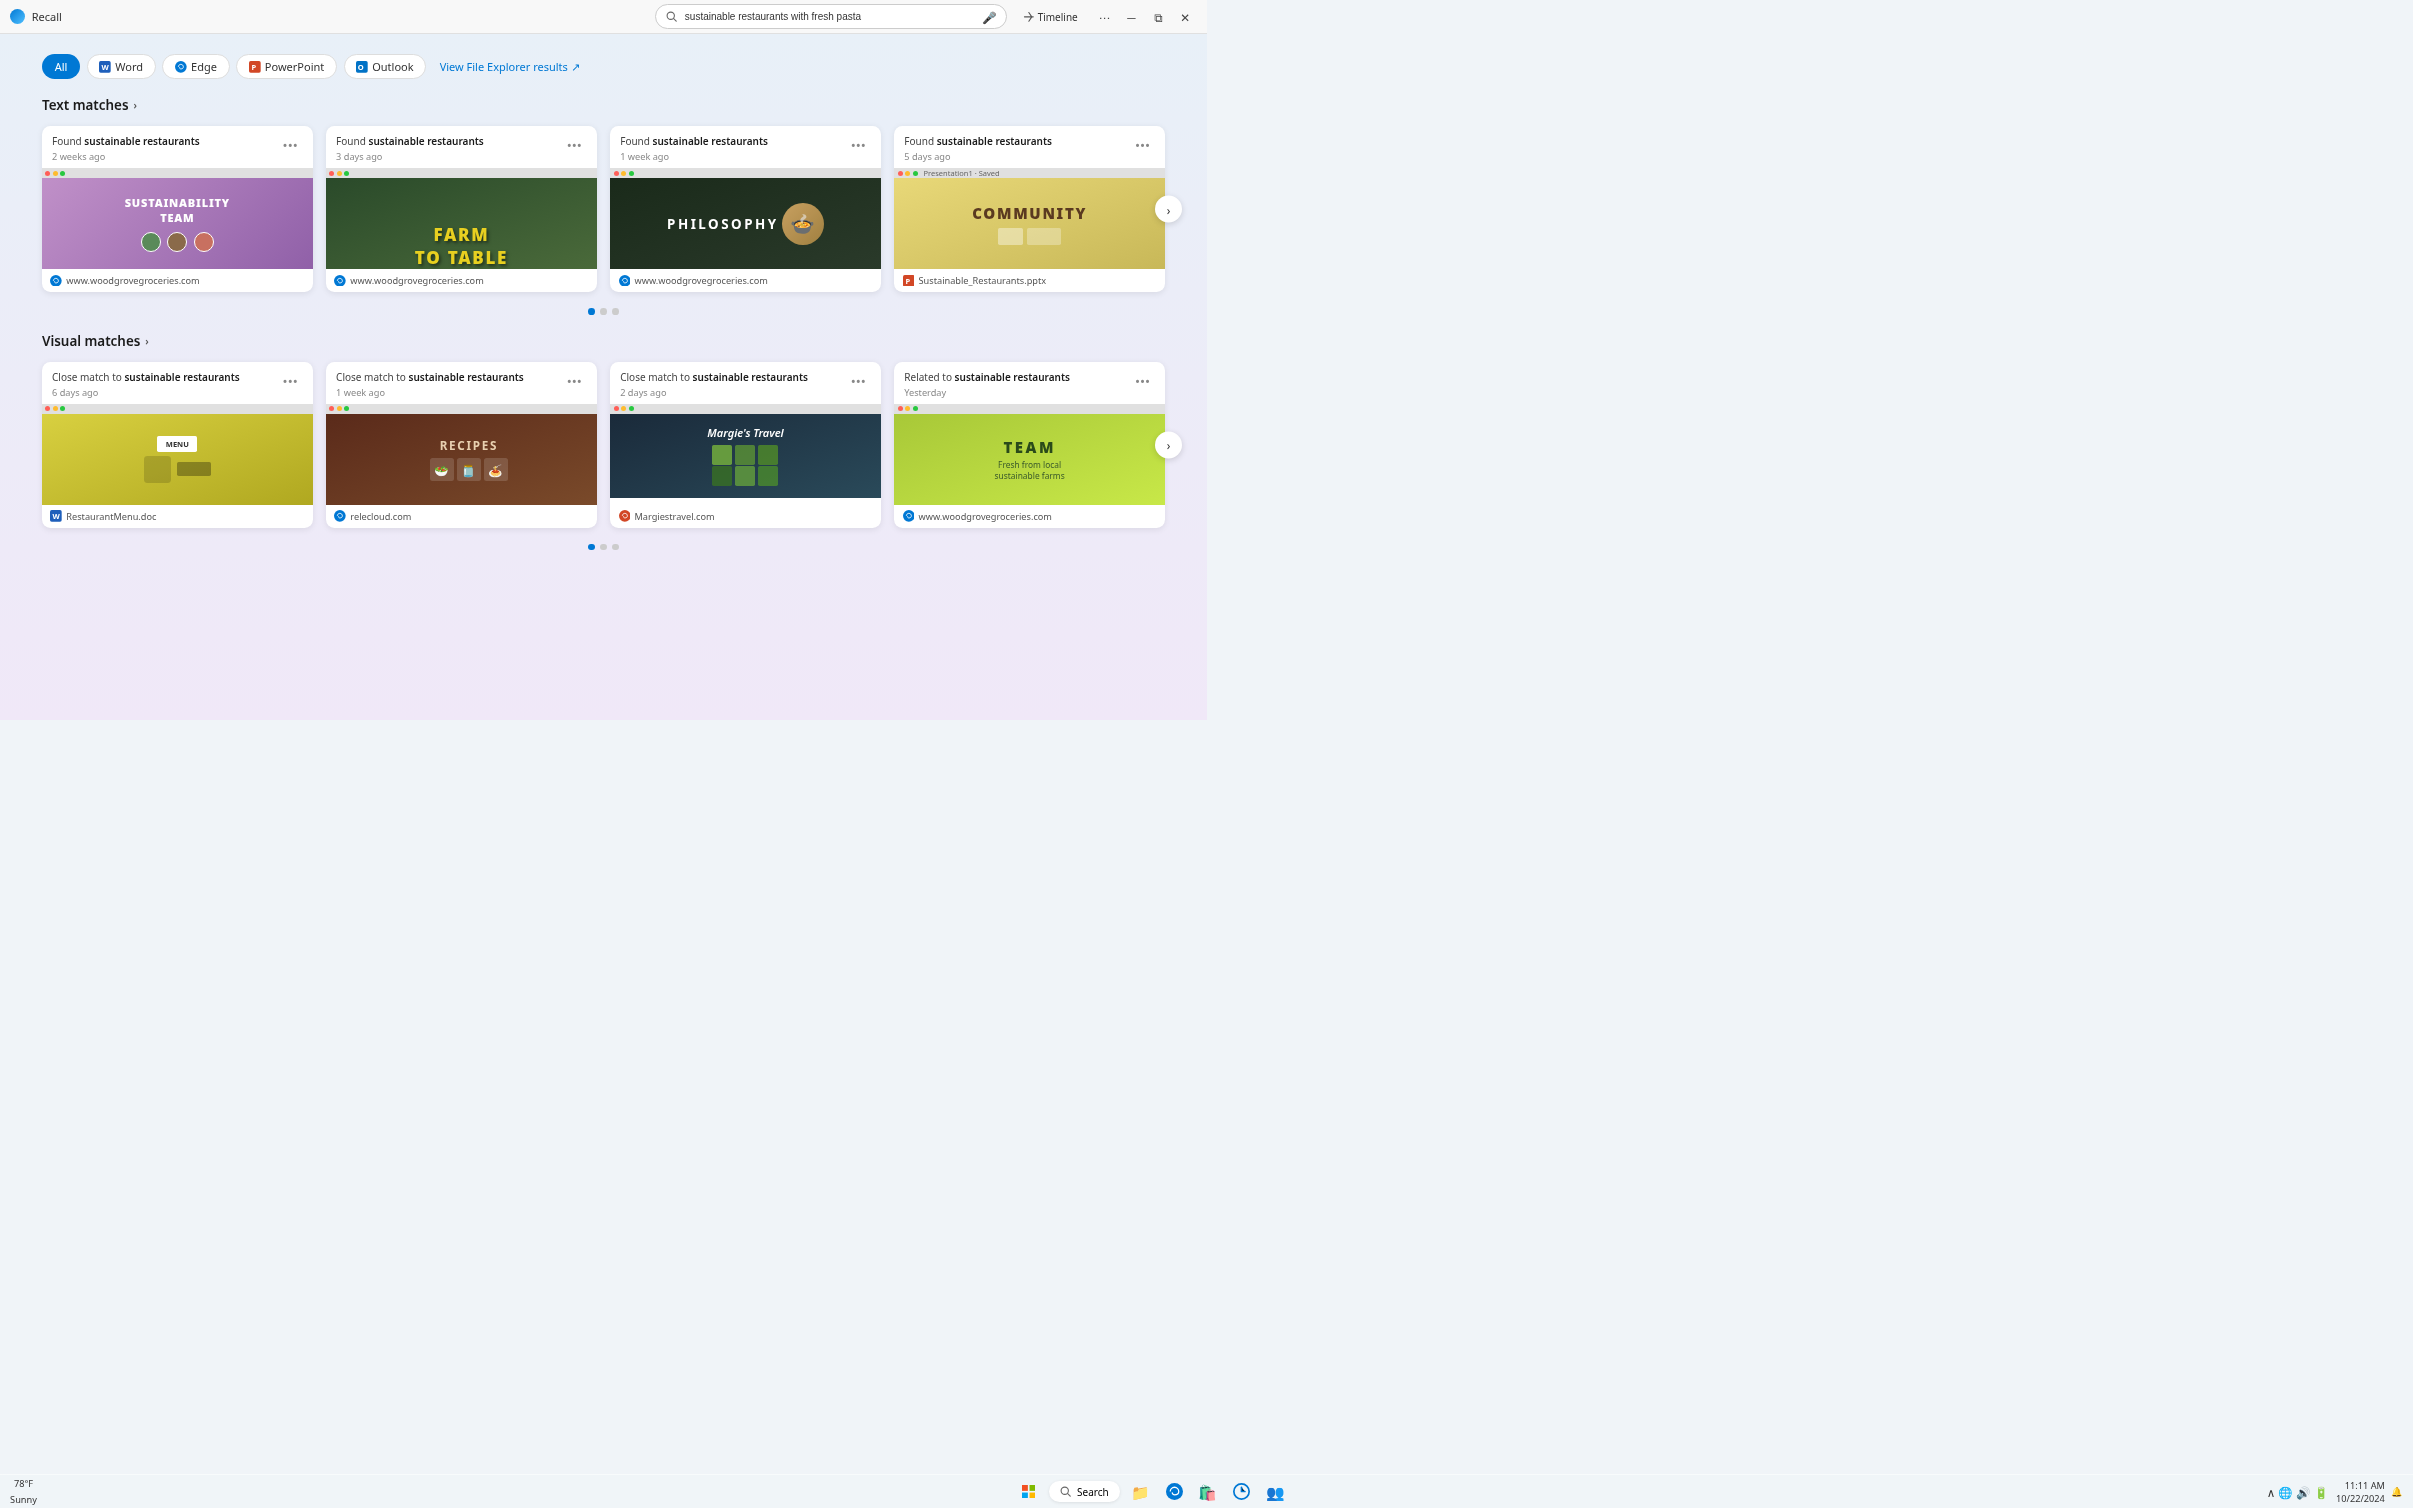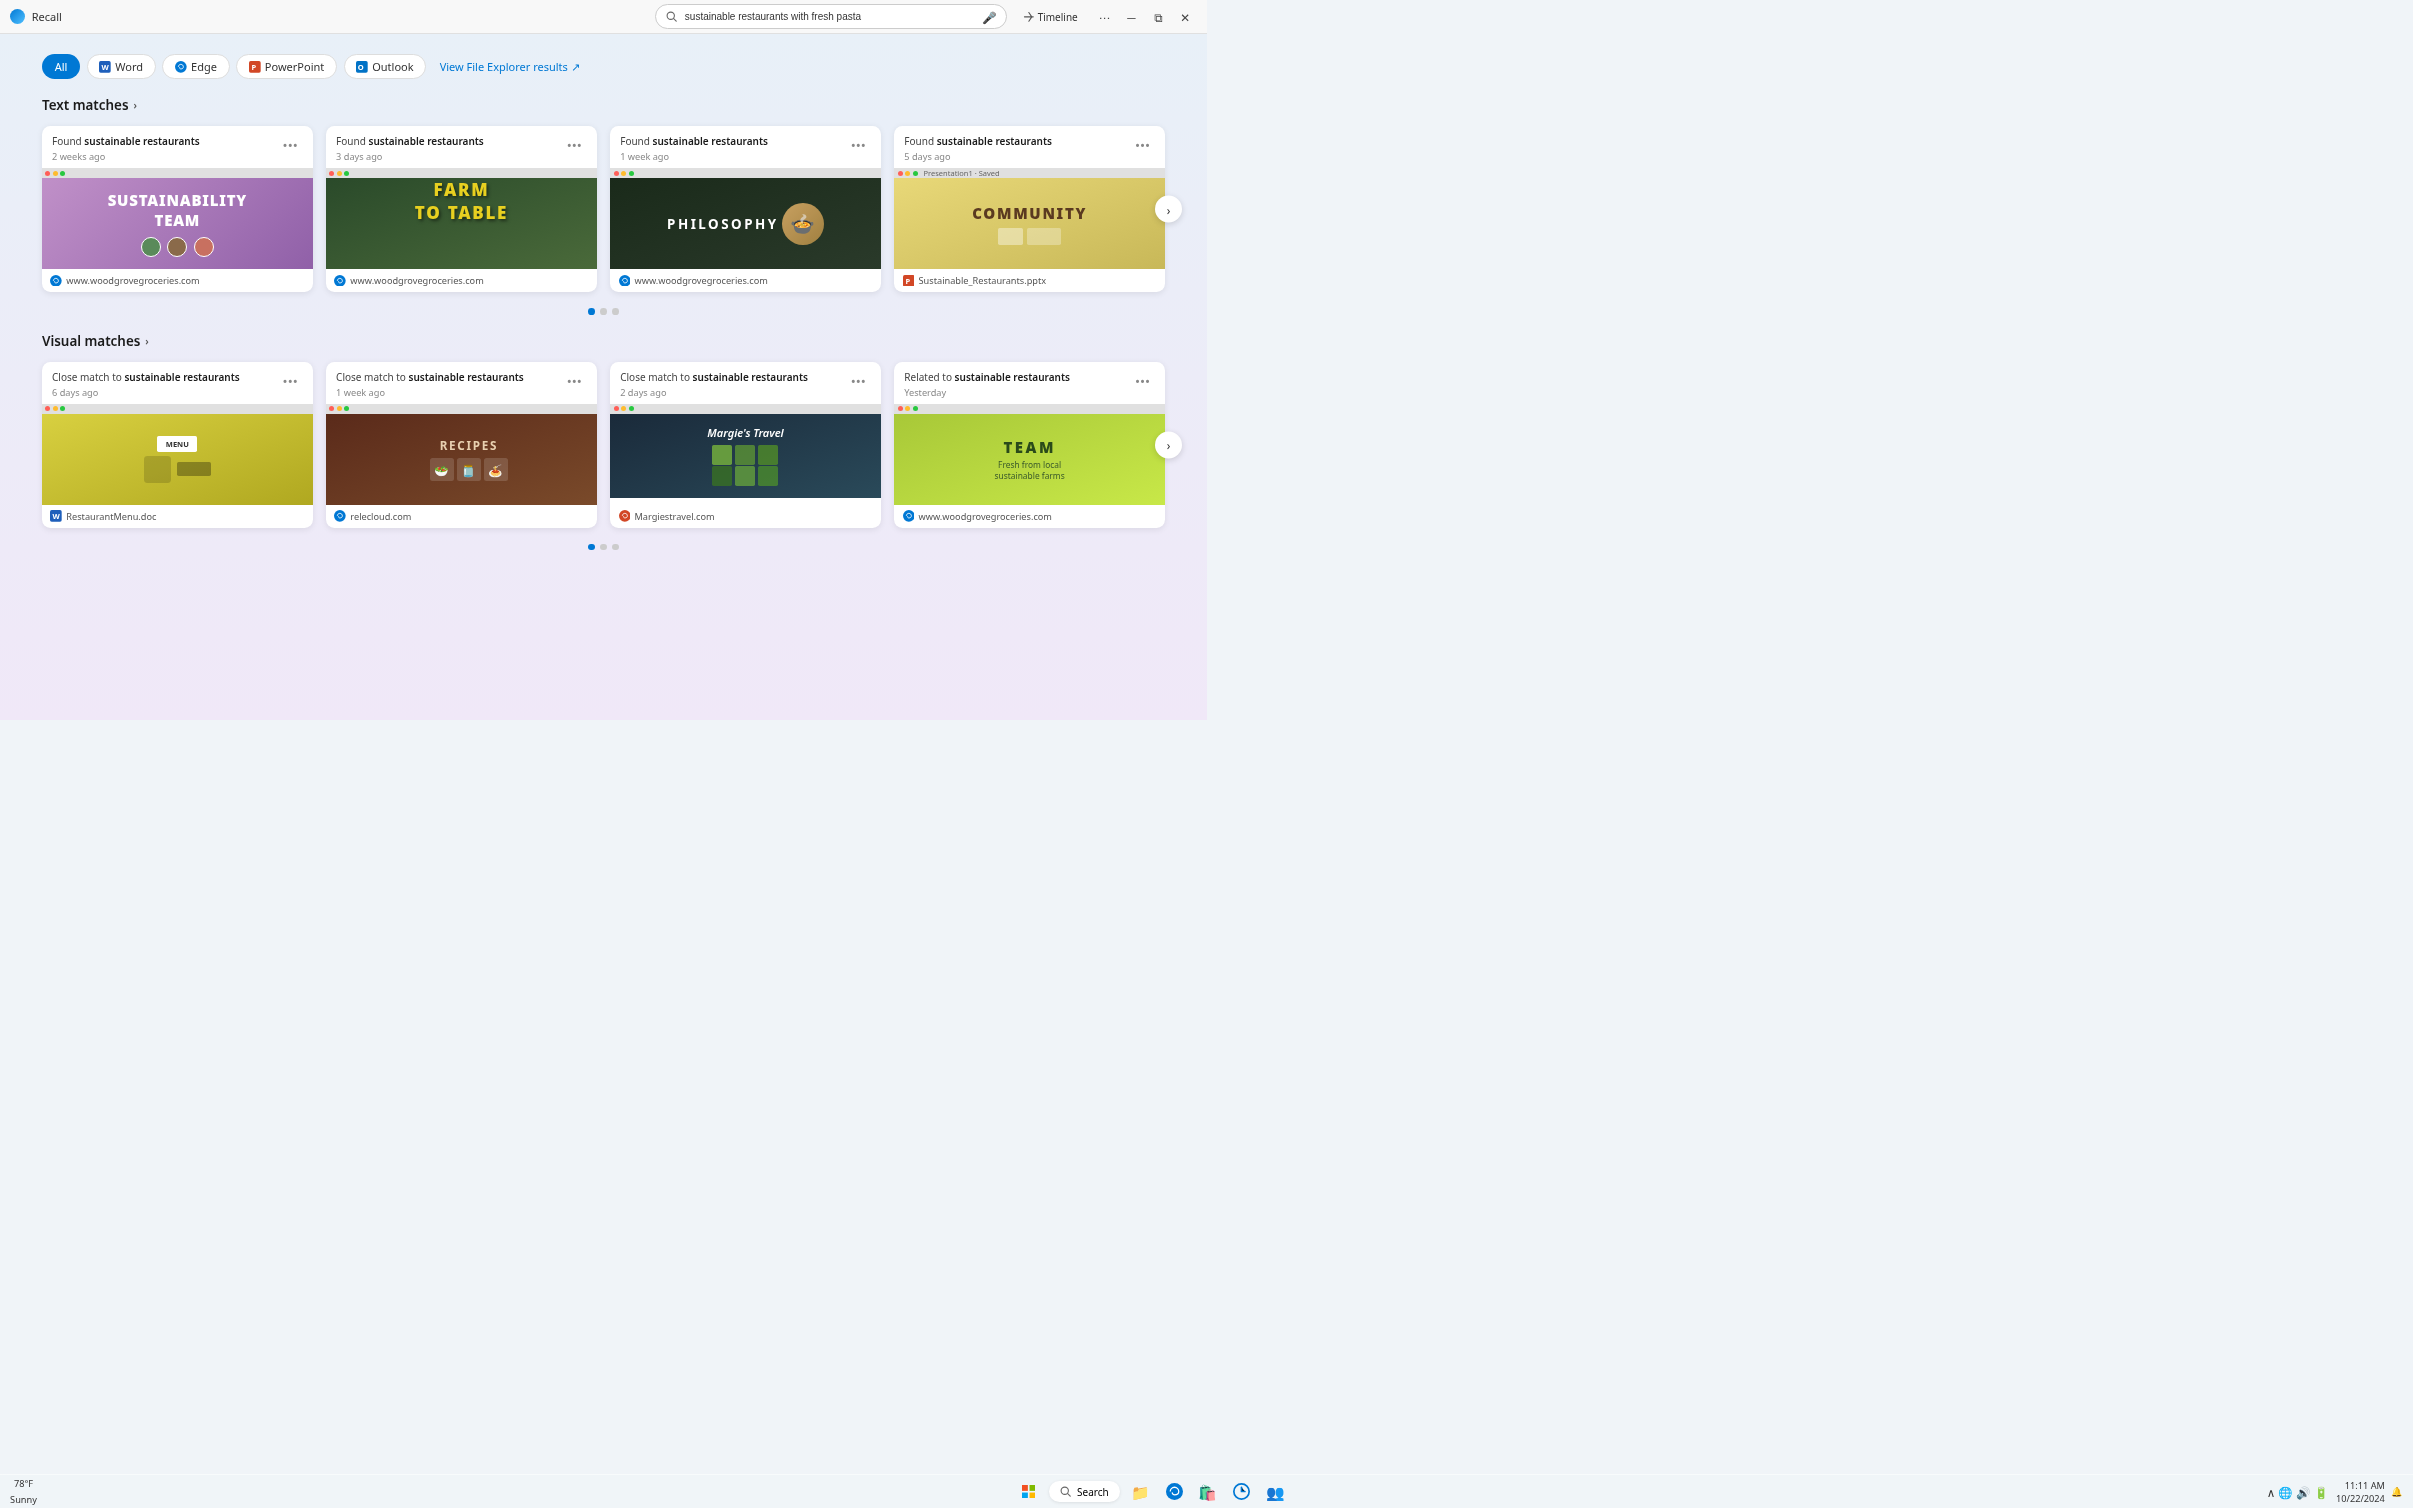--- a/index.html
+++ b/index.html
@@ -401,21 +401,21 @@
             </div>
             <div class="card-menu">•••</div>
           </div>
           <div class="card-screenshot">
             <div class="screenshot-bar">
               <div class="screenshot-bar-dot" style="background:#ff5f57"></div>
               <div class="screenshot-bar-dot" style="background:#febc2e"></div>
               <div class="screenshot-bar-dot" style="background:#28c840"></div>
             </div>
             <div style="background: linear-gradient(135deg, #c090c8 0%, #9060a8 100%); height: 91px; display:flex; align-items:center; justify-content:center; flex-direction:column; gap:3.4px;">
-              <div style="font-weight:900; font-size:15px; color:white; text-align:center; letter-spacing:0.8px;">SUSTAINABILITY<br>TEAM</div>
+              <div style="font-weight:900; font-size:11px; color:white; text-align:center; letter-spacing:0.8px;">SUSTAINABILITY<br>TEAM</div>
               <div style="display:flex; gap:6.7px; margin-top:3.4px;">
                 <div style="width:20px;height:20px;border-radius:50%;background:#5a8a5a;border:1.7px solid white;"></div>
                 <div style="width:20px;height:20px;border-radius:50%;background:#8a6a4a;border:1.7px solid white;"></div>
                 <div style="width:20px;height:20px;border-radius:50%;background:#c87060;border:1.7px solid white;"></div>
               </div>
             </div>
           </div>
           <div class="card-footer">
             <svg width="11.7" height="11.7" viewBox="0 0 14 14">
               <circle cx="7" cy="7" r="7" fill="#0078d4"></circle>
@@ -434,21 +434,21 @@
               <div class="card-time">3 days ago</div>
             </div>
             <div class="card-menu">•••</div>
           </div>
           <div class="card-screenshot">
             <div class="screenshot-bar">
               <div class="screenshot-bar-dot" style="background:#ff5f57"></div>
               <div class="screenshot-bar-dot" style="background:#febc2e"></div>
               <div class="screenshot-bar-dot" style="background:#28c840"></div>
             </div>
-            <div style="background: linear-gradient(160deg, #2a4a2a, #4a6a3a); height:91px; display:flex; align-items:flex-start; justify-content:center;">
+            <div style="background: linear-gradient(160deg, #2a4a2a, #4a6a3a); height:91px; display:flex; align-items:flex-end; justify-content:center;">
               <div style="font-weight:900; font-size:17px; color:#e8d020; text-align:center; text-shadow: 1.7px 1.7px 3.4px rgba(0,0,0,0.5); letter-spacing:1.7px;">FARM<br>TO TABLE</div>
             </div>
           </div>
           <div class="card-footer">
             <svg width="11.7" height="11.7" viewBox="0 0 14 14">
               <circle cx="7" cy="7" r="7" fill="#0078d4"></circle>
               <path d="M4 7c0-1.5 1.2-3 3-3 2 0 3 1.5 3 3s-1 2.5-3 2.5c-.5 0-2-.5-1.5-2" stroke="white" stroke-width="1" fill="none"></path>
             </svg>
             <span>www.woodgrovegroceries.com</span>
           </div>

